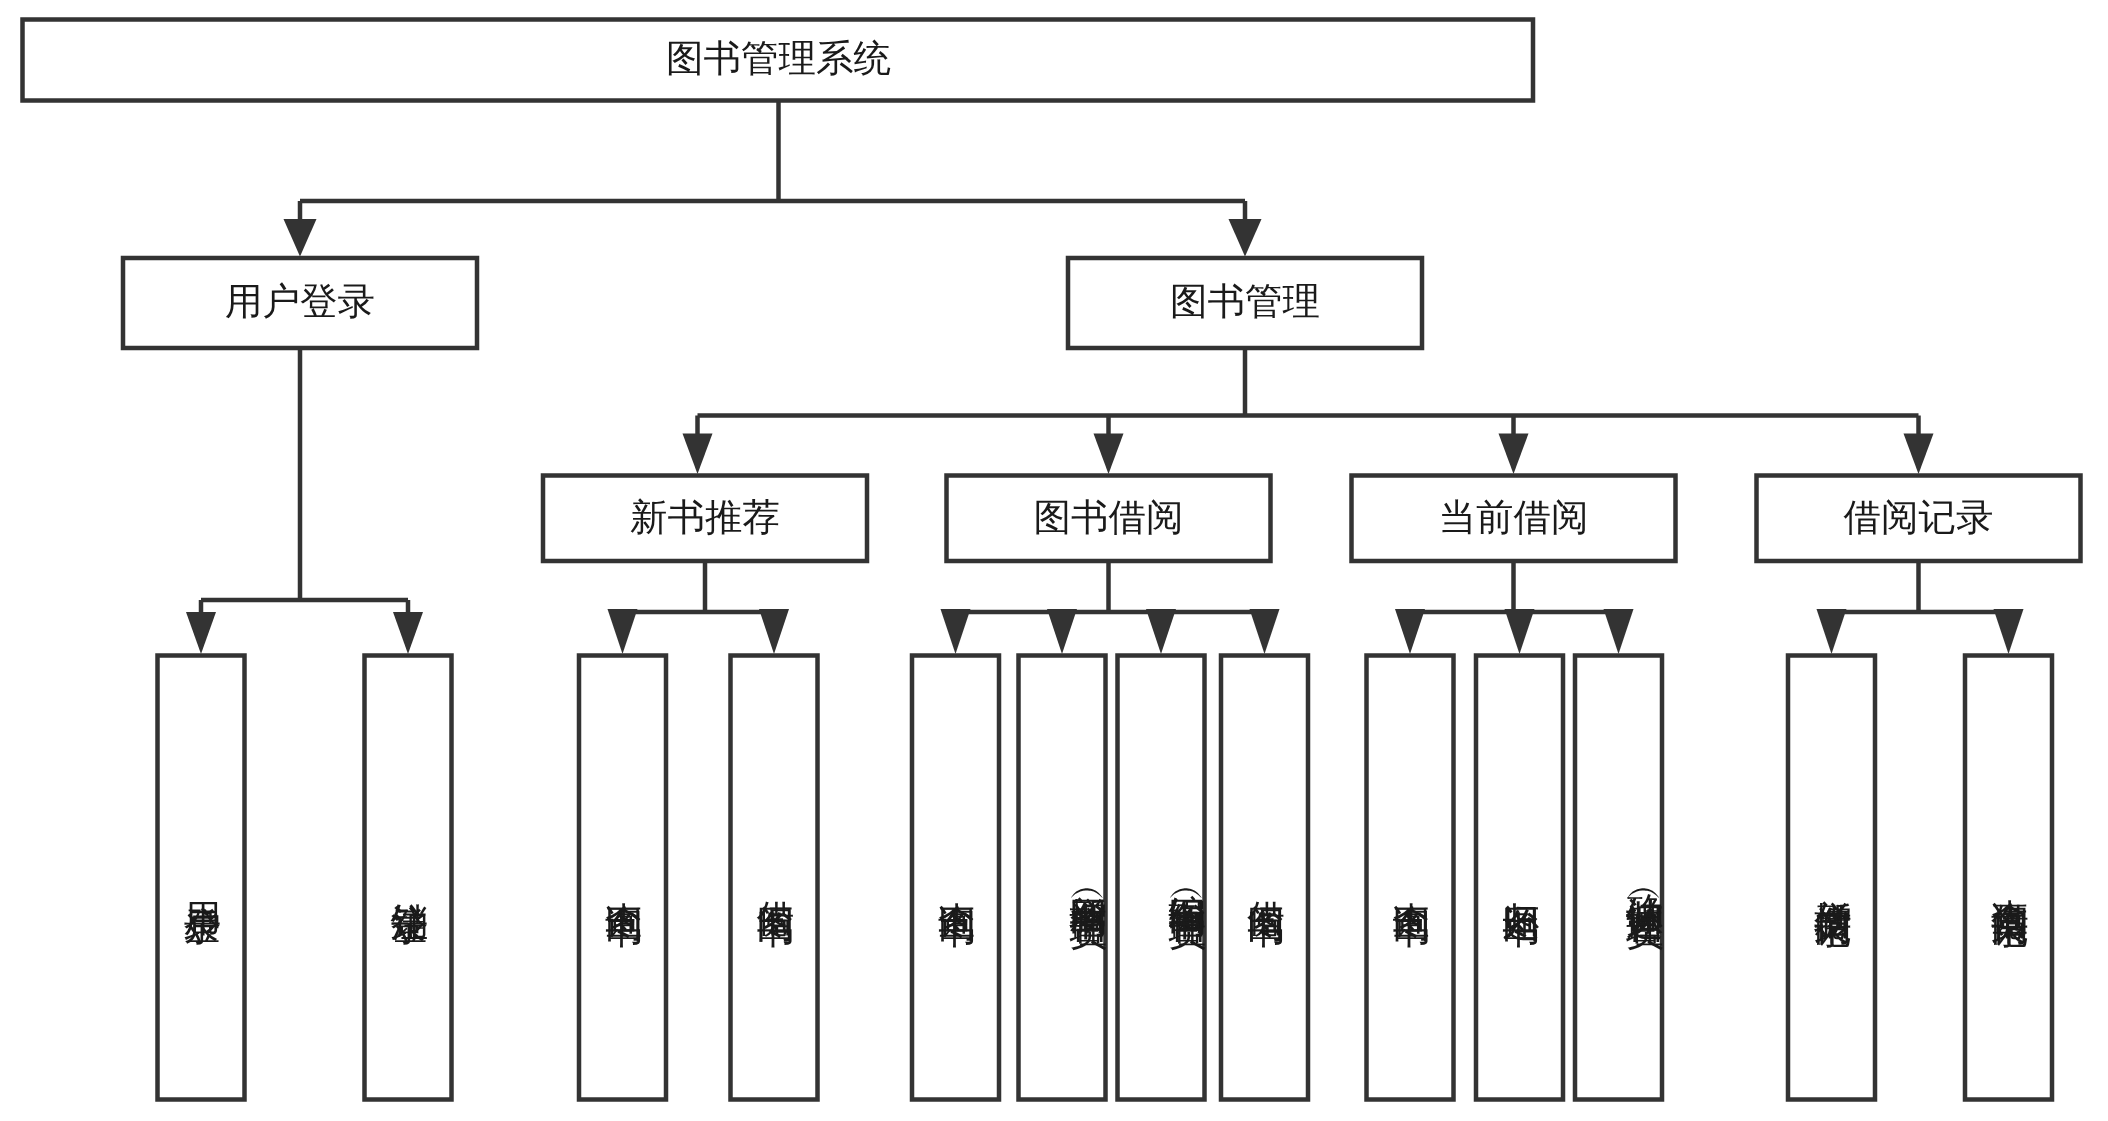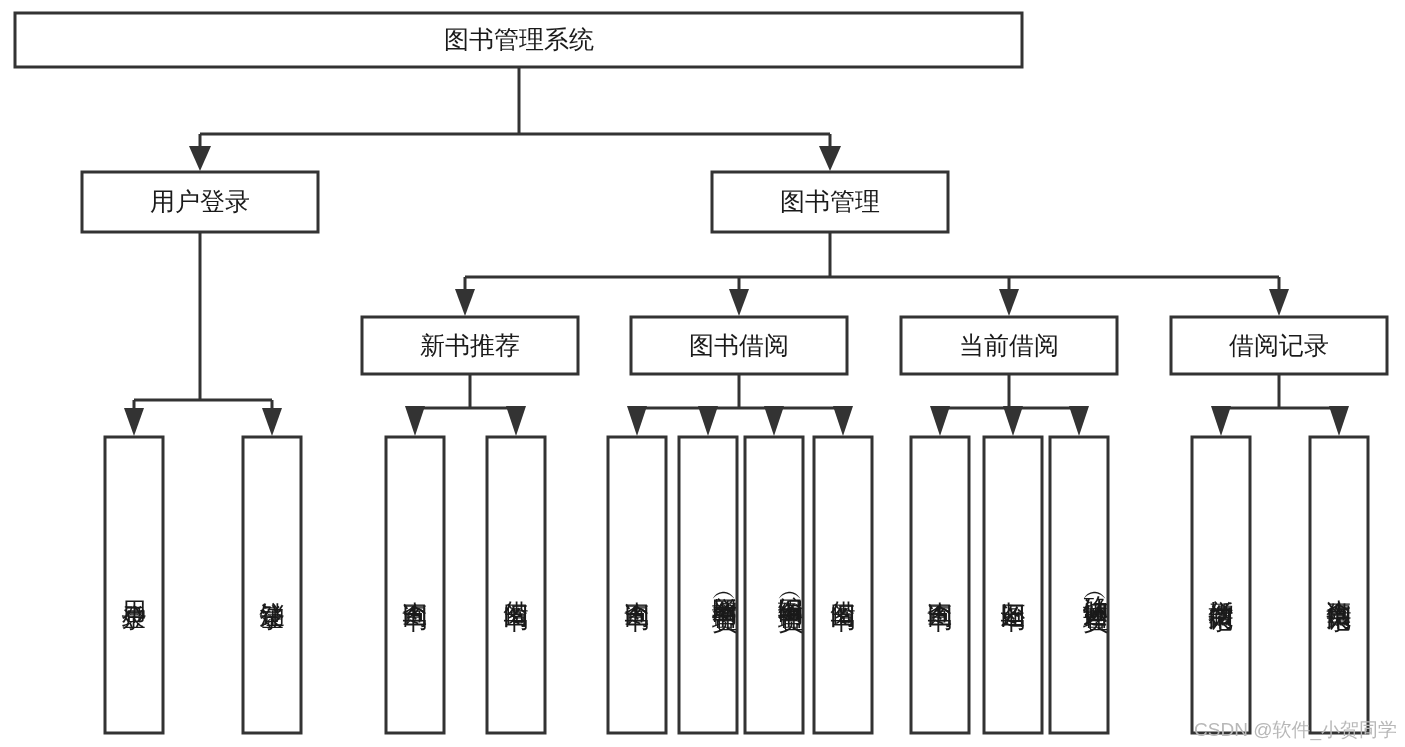--- a/index.html
+++ b/index.html
@@ -205,14 +205,13 @@
   <div class="leaf-label-wrap" style="left:608px;  top:437px; width:58px; height:296px;">查询图书</div>
   <div class="leaf-label-wrap" style="left:679px;  top:437px; width:58px; height:296px; align-items:flex-start;">新增图书（管理员）</div>
   <div class="leaf-label-wrap" style="left:745px;  top:437px; width:58px; height:296px; align-items:flex-start;">编辑图书（管理员）</div>
   <div class="leaf-label-wrap" style="left:814px;  top:437px; width:58px; height:296px;">借阅图书</div>
   <div class="leaf-label-wrap" style="left:911px;  top:437px; width:58px; height:296px;">查询图书</div>
   <div class="leaf-label-wrap" style="left:984px;  top:437px; width:58px; height:296px;">归还图书</div>
   <div class="leaf-label-wrap" style="left:1050px; top:437px; width:58px; height:296px; align-items:flex-start;">确认归还（管理员）</div>
   <div class="leaf-label-wrap" style="left:1192px; top:437px; width:58px; height:296px;">新增借阅记录</div>
   <div class="leaf-label-wrap" style="left:1310px; top:437px; width:58px; height:296px;">查询借阅记录</div>
 
-  <div class="watermark">CSDN @软件_小贺同学</div>
 </div>
 
 </body></html>

